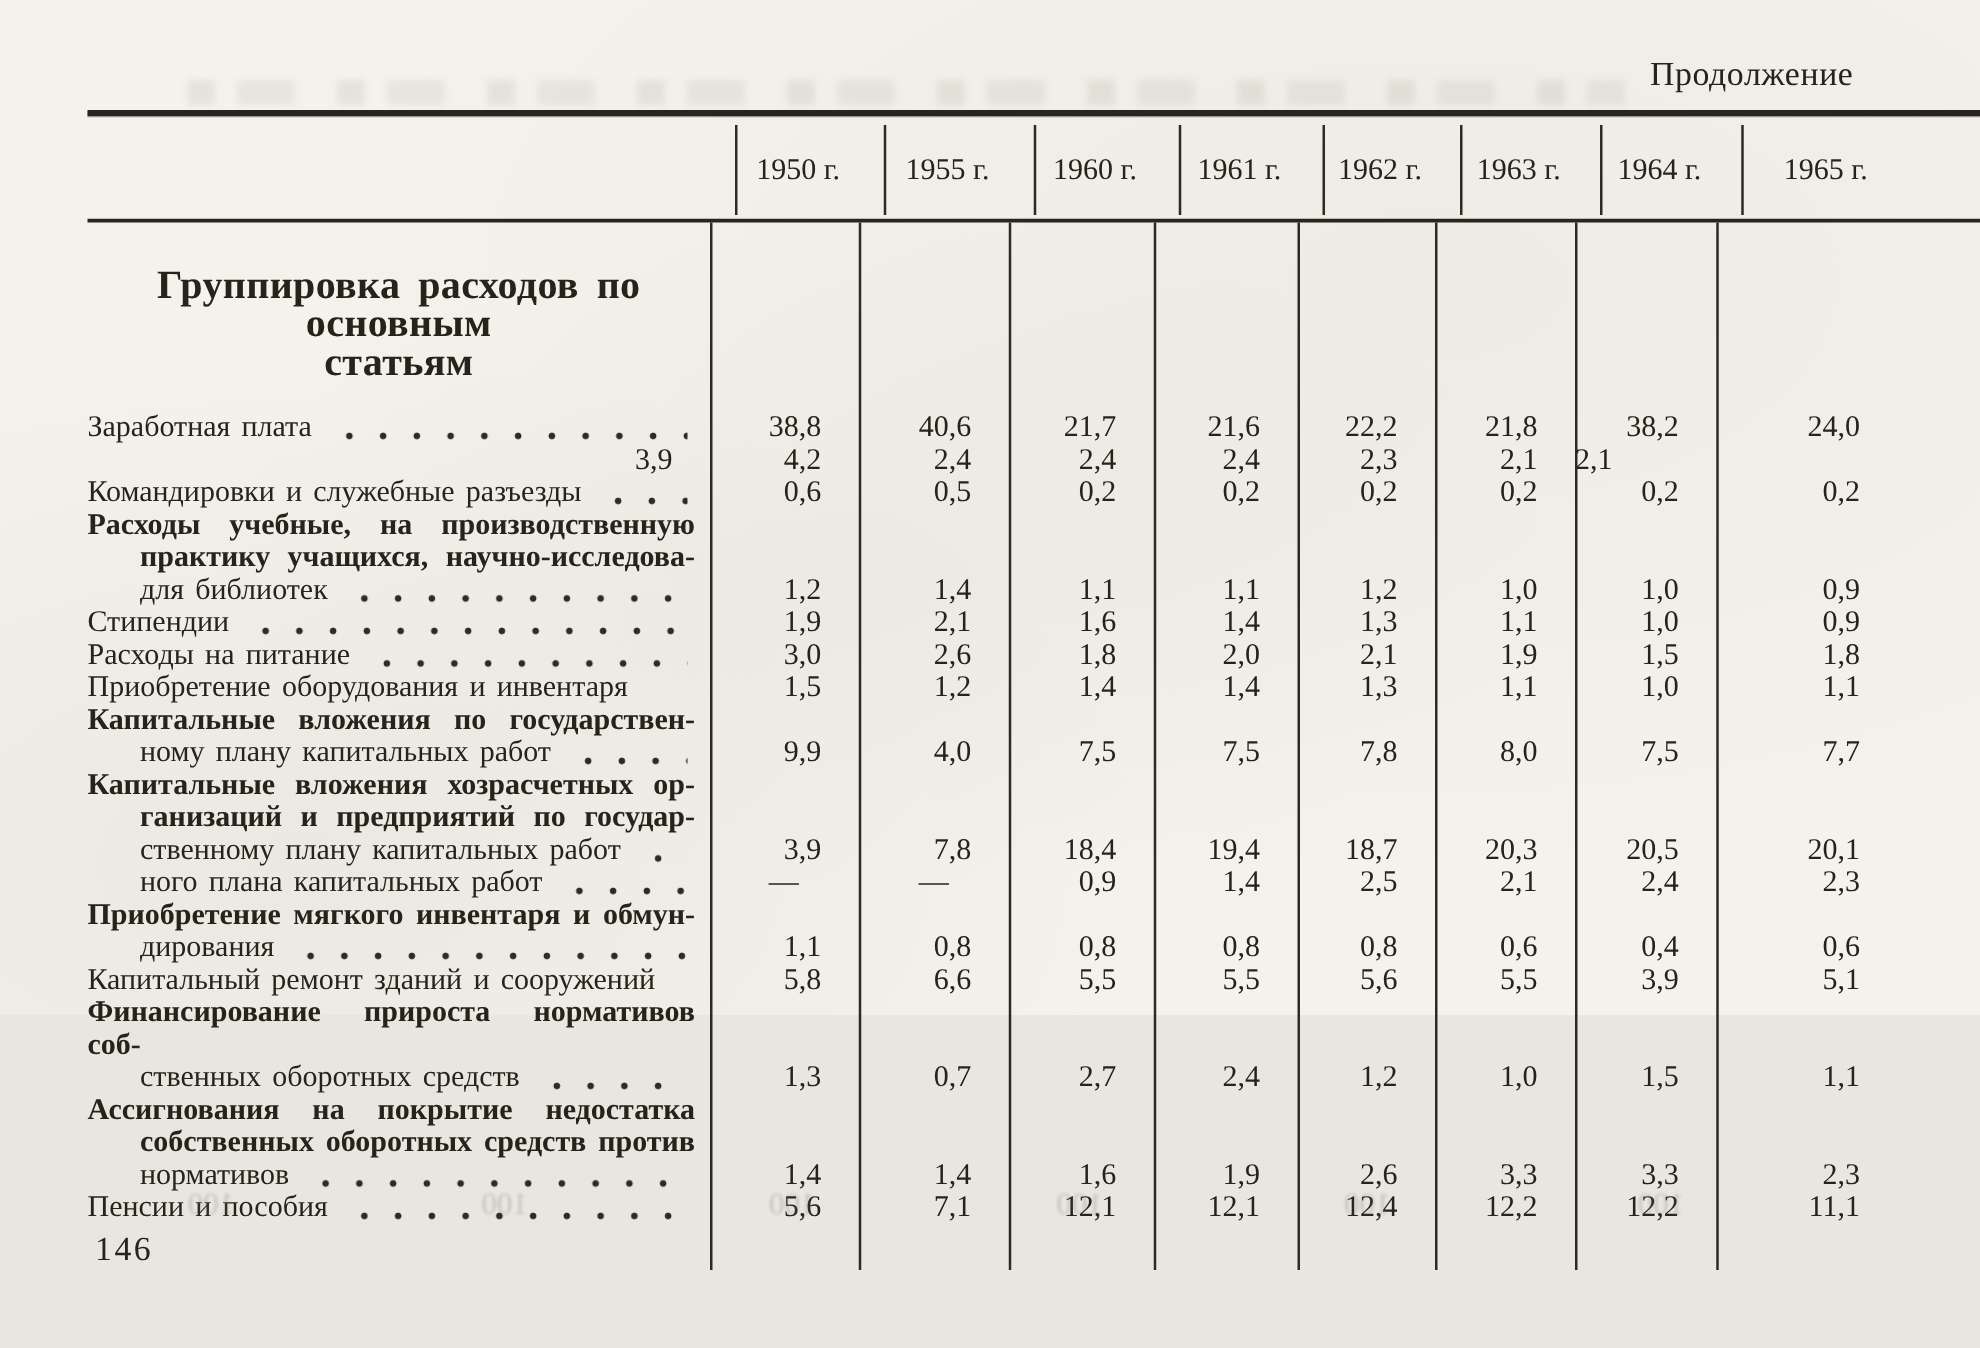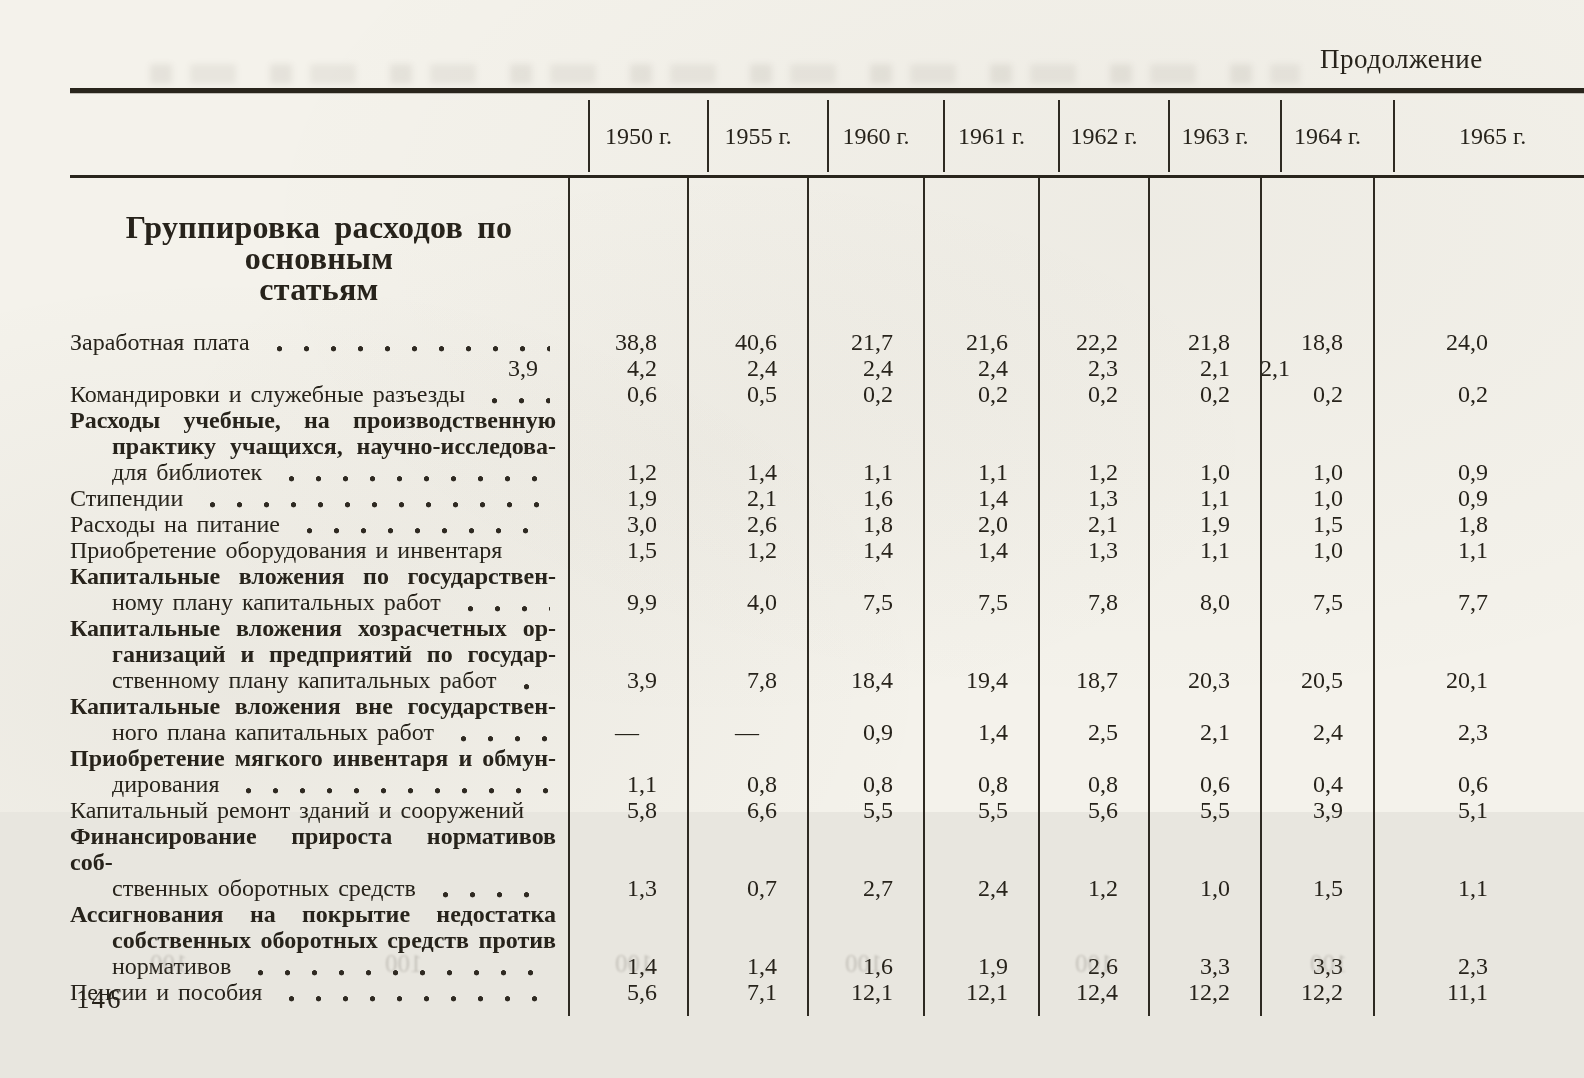--- a/index.html
+++ b/index.html
@@ -44,21 +44,21 @@
   .header-row {
     display:grid; height:82px;
     grid-template-columns:498px 119px 120px 116px 115px 110px 112px 113px 211px;
   }
   .header-cell {
     display:flex; align-items:center; justify-content:center;
     font-size:24px; white-space:nowrap;
     border-left:2px solid #2e2a22; margin-top:7px; margin-bottom:3px;margin-left:20px;
   }
   .header-cell.first { border-left:none; }
-  .header-cell.last { justify-content:flex-start; padding-left:64px; }
+  .header-cell.last { justify-content:flex-start; padding-left:32px; }
 
   .tbody { position:relative; height:852px; padding-top:28px; box-sizing:border-box; }
   .vline { position:absolute; top:0; bottom:14px; width:2px; background:#2e2a22; }
   .vl0{left:498px} .vl1{left:617px} .vl2{left:737px} .vl3{left:853px}
   .vl4{left:968px} .vl5{left:1078px} .vl6{left:1190px} .vl7{left:1303px}
 
   .group-heading {
     width:498px; box-sizing:border-box; padding:0 30px;
     text-align:center; font-weight:bold; font-size:32px; line-height:31px;
     margin:6px 0 24px; white-space:pre-line; letter-spacing:0.3px; word-spacing:6px;
@@ -123,21 +123,21 @@
               <span class="ltext">Заработная плата</span>
               <div class="leader"></div>
             </div>
           </div>
           <div class="val-cell">38,8</div>
           <div class="val-cell">40,6</div>
           <div class="val-cell">21,7</div>
           <div class="val-cell">21,6</div>
           <div class="val-cell">22,2</div>
           <div class="val-cell">21,8</div>
-          <div class="val-cell">18,8</div>
+          <div class="val-cell">38,2</div>
           <div class="val-cell last">24,0</div>
         </div>
         <div class="t-row">
           <div class="val-cell">3,9</div>
           <div class="val-cell">4,2</div>
           <div class="val-cell">2,4</div>
           <div class="val-cell">2,4</div>
           <div class="val-cell">2,4</div>
           <div class="val-cell">2,3</div>
           <div class="val-cell">2,1</div>
@@ -264,23 +264,20 @@
           <div class="val-cell">7,8</div>
           <div class="val-cell">18,4</div>
           <div class="val-cell">19,4</div>
           <div class="val-cell">18,7</div>
           <div class="val-cell">20,3</div>
           <div class="val-cell">20,5</div>
           <div class="val-cell last">20,1</div>
         </div>
         <div class="t-row">
           <div class="label-cell">
-            <div class="label-line justify">
-              <span class="ltext">Капитальные вложения вне государствен-</span>
-            </div>
             <div class="label-line cont">
               <span class="ltext">ного плана капитальных работ</span>
               <div class="leader"></div>
             </div>
           </div>
           <div class="val-cell dash">—</div>
           <div class="val-cell dash">—</div>
           <div class="val-cell">0,9</div>
           <div class="val-cell">1,4</div>
           <div class="val-cell">2,5</div>

